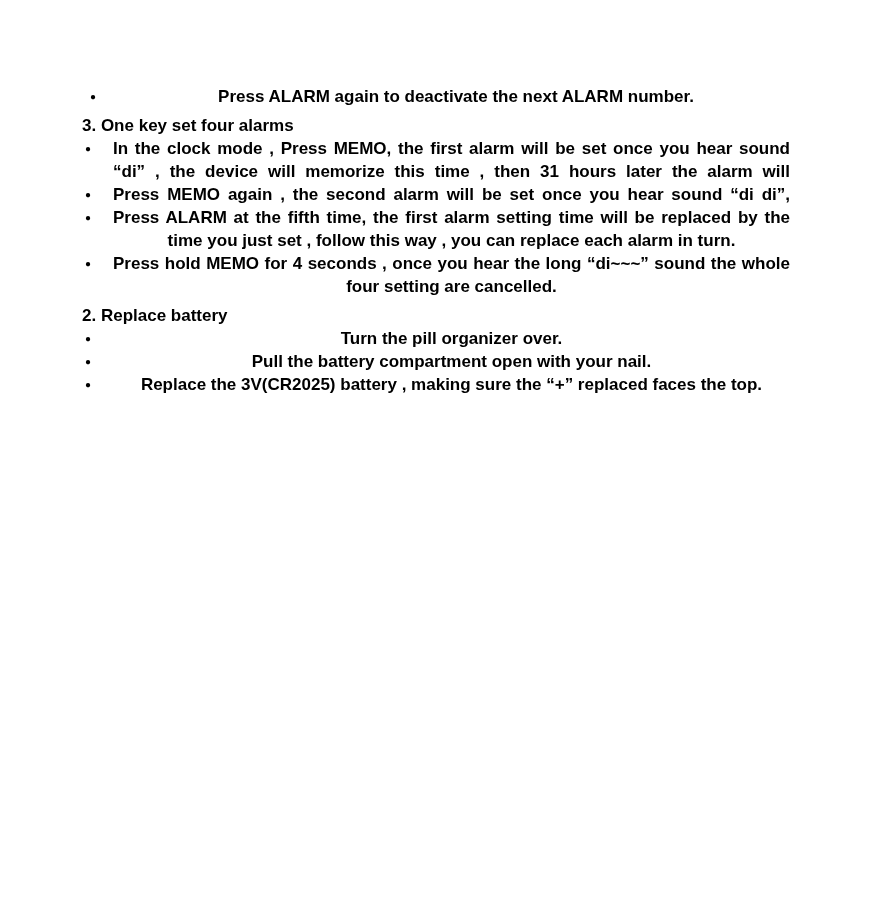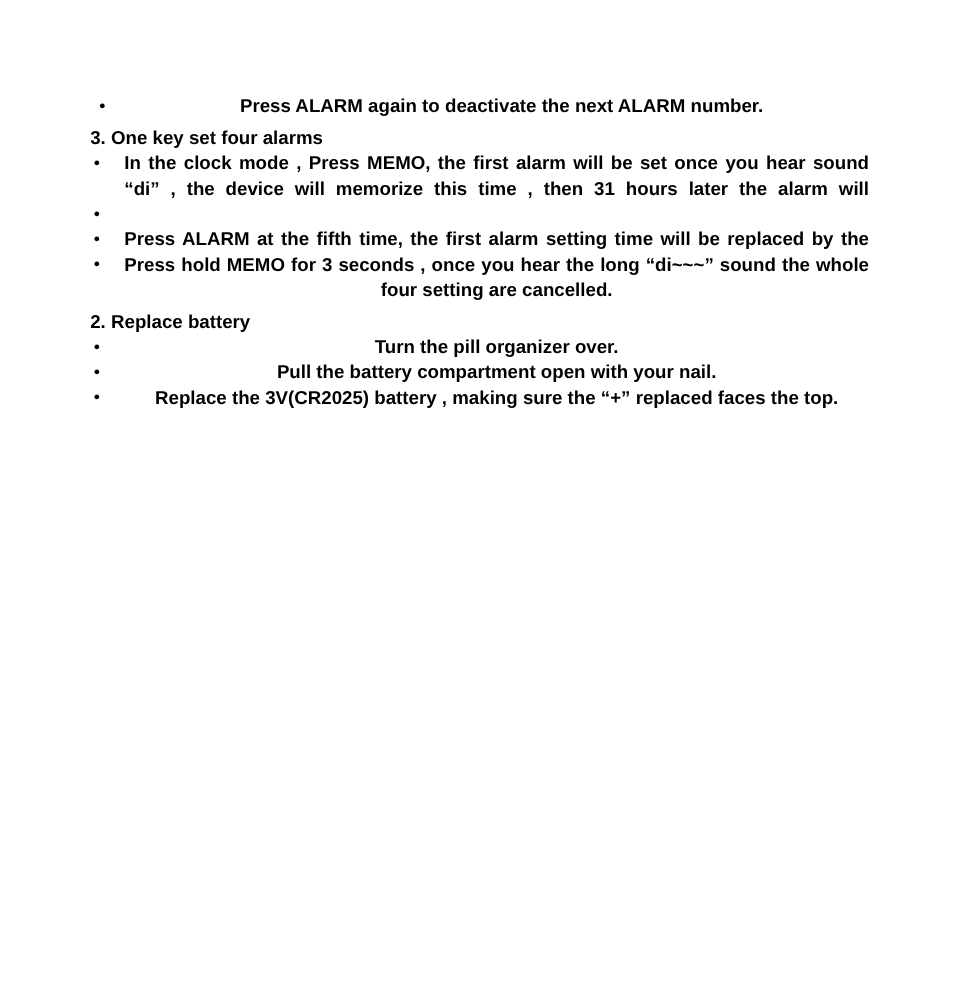--- a/index.html
+++ b/index.html
@@ -78,34 +78,36 @@
       <span class="marker">●</span>
       <div class="text">
         <div class="line j">In the clock mode , Press MEMO, the first alarm will be set once you hear sound</div>
         <div class="line j">“di” , the device will memorize this time , then 31 hours later the alarm will</div>
       </div>
     </div>
 
     <div class="row">
       <span class="marker">●</span>
       <div class="text">
+        <div class="line j">Press MEMO again , the second alarm will be set once you hear sound “di di”,</div>
       </div>
     </div>
 
     <div class="row">
       <span class="marker">●</span>
       <div class="text">
         <div class="line j">Press ALARM at the fifth time, the first alarm setting time will be replaced by the</div>
+        <div class="line">time you just set , follow this way , you can replace each alarm in turn.</div>
       </div>
     </div>
 
     <div class="row">
       <span class="marker">●</span>
       <div class="text">
-        <div class="line j">Press hold MEMO for 3 seconds , once you hear the long “di~~~” sound the whole</div>
+        <div class="line j">Press hold MEMO for 4 seconds , once you hear the long “di~~~” sound the whole</div>
         <div class="line">four setting are cancelled.</div>
       </div>
     </div>
   </div>
 
   <div class="section">
     <h2 class="heading">2. Replace battery</h2>
 
     <div class="row">
       <span class="marker">●</span>

